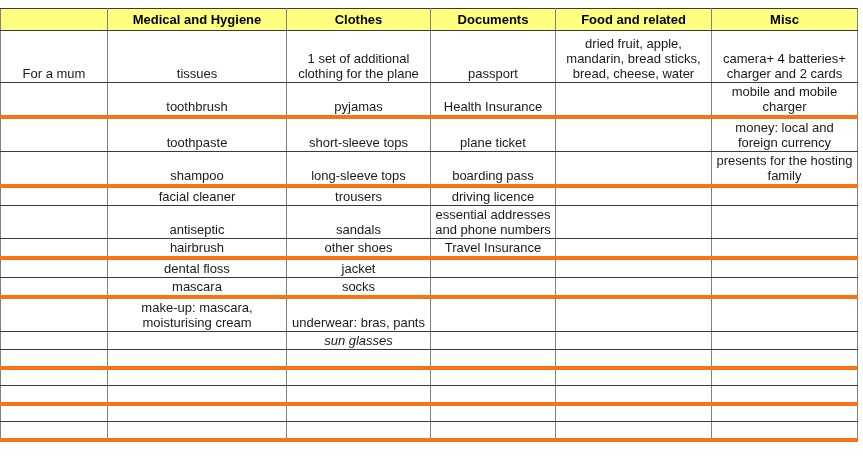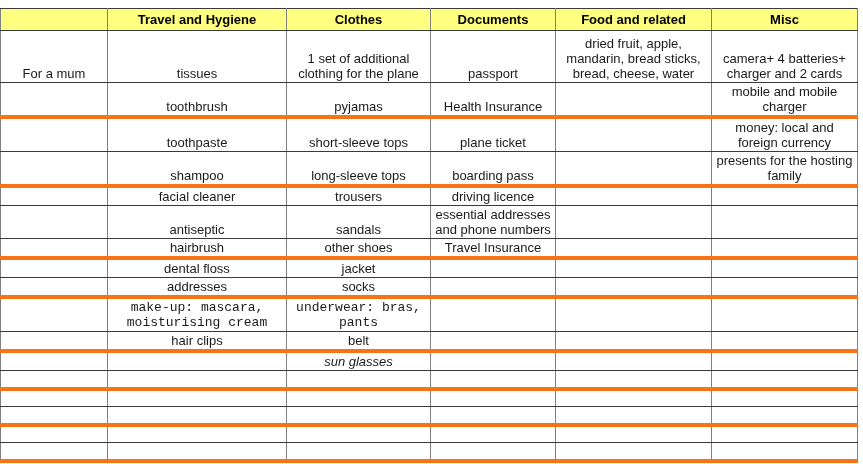--- a/index.html
+++ b/index.html
@@ -77,21 +77,21 @@
       <col class="c0">
         <col class="c1">
         <col class="c2">
       <col class="c3">
         <col class="c4">
         <col class="c5">
     </colgroup>
     <thead>
       <tr class="hdr">
           <th></th>
-          <th>Travel and Hygiene</th>
+          <th>Medical and Hygiene</th>
           <th>Clothes</th>
           <th>Documents</th>
           <th>Food and related</th>
           <th>Misc</th>
         </tr>
     </thead>
     <tbody>
         <tr style="height: 52px;">
           <td class="lbl">For a mum</td>
           <td>tissues</td>
@@ -151,38 +151,30 @@
         <tr style="height: 18px;">
           <td class="lbl"></td>
           <td>dental floss</td>
           <td>jacket</td>
           <td></td>
           <td></td>
           <td></td>
         </tr>
         <tr class="alt" style="height: 18px;">
           <td class="lbl"></td>
-          <td>addresses</td>
+          <td>mascara</td>
           <td>socks</td>
           <td></td>
           <td></td>
           <td></td>
         </tr>
-        <tr style="height: 33px; font-family: Liberation Mono, monospace;">
+        <tr style="height: 33px;">
           <td class="lbl"></td>
           <td>make-up: mascara, moisturising cream</td>
           <td>underwear: bras, pants</td>
-          <td></td>
-          <td></td>
-          <td></td>
-        </tr>
-        <tr class="alt" style="height: 18px;">
-          <td class="lbl"></td>
-          <td>hair clips</td>
-          <td>belt</td>
           <td></td>
           <td></td>
           <td></td>
         </tr>
         <tr style="height: 18px; font-style: italic;">
           <td class="lbl"></td>
           <td></td>
           <td>sun glasses</td>
           <td></td>
           <td></td>

